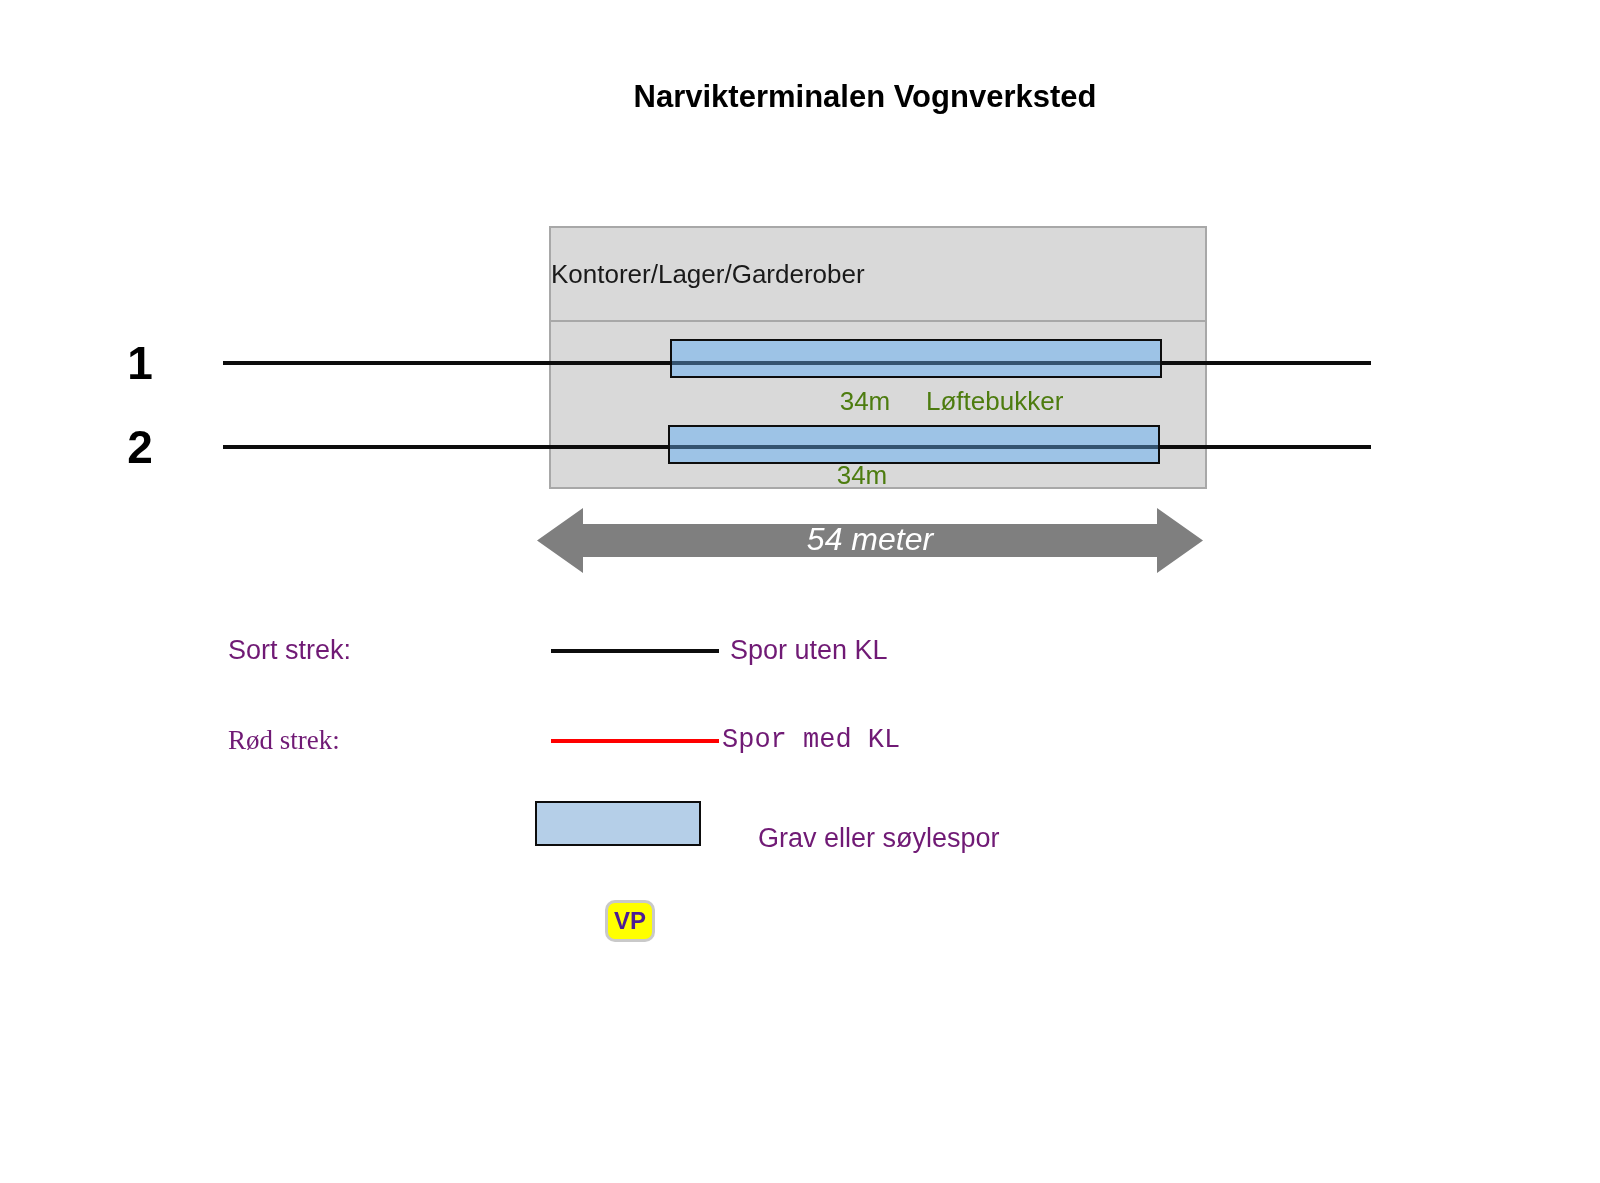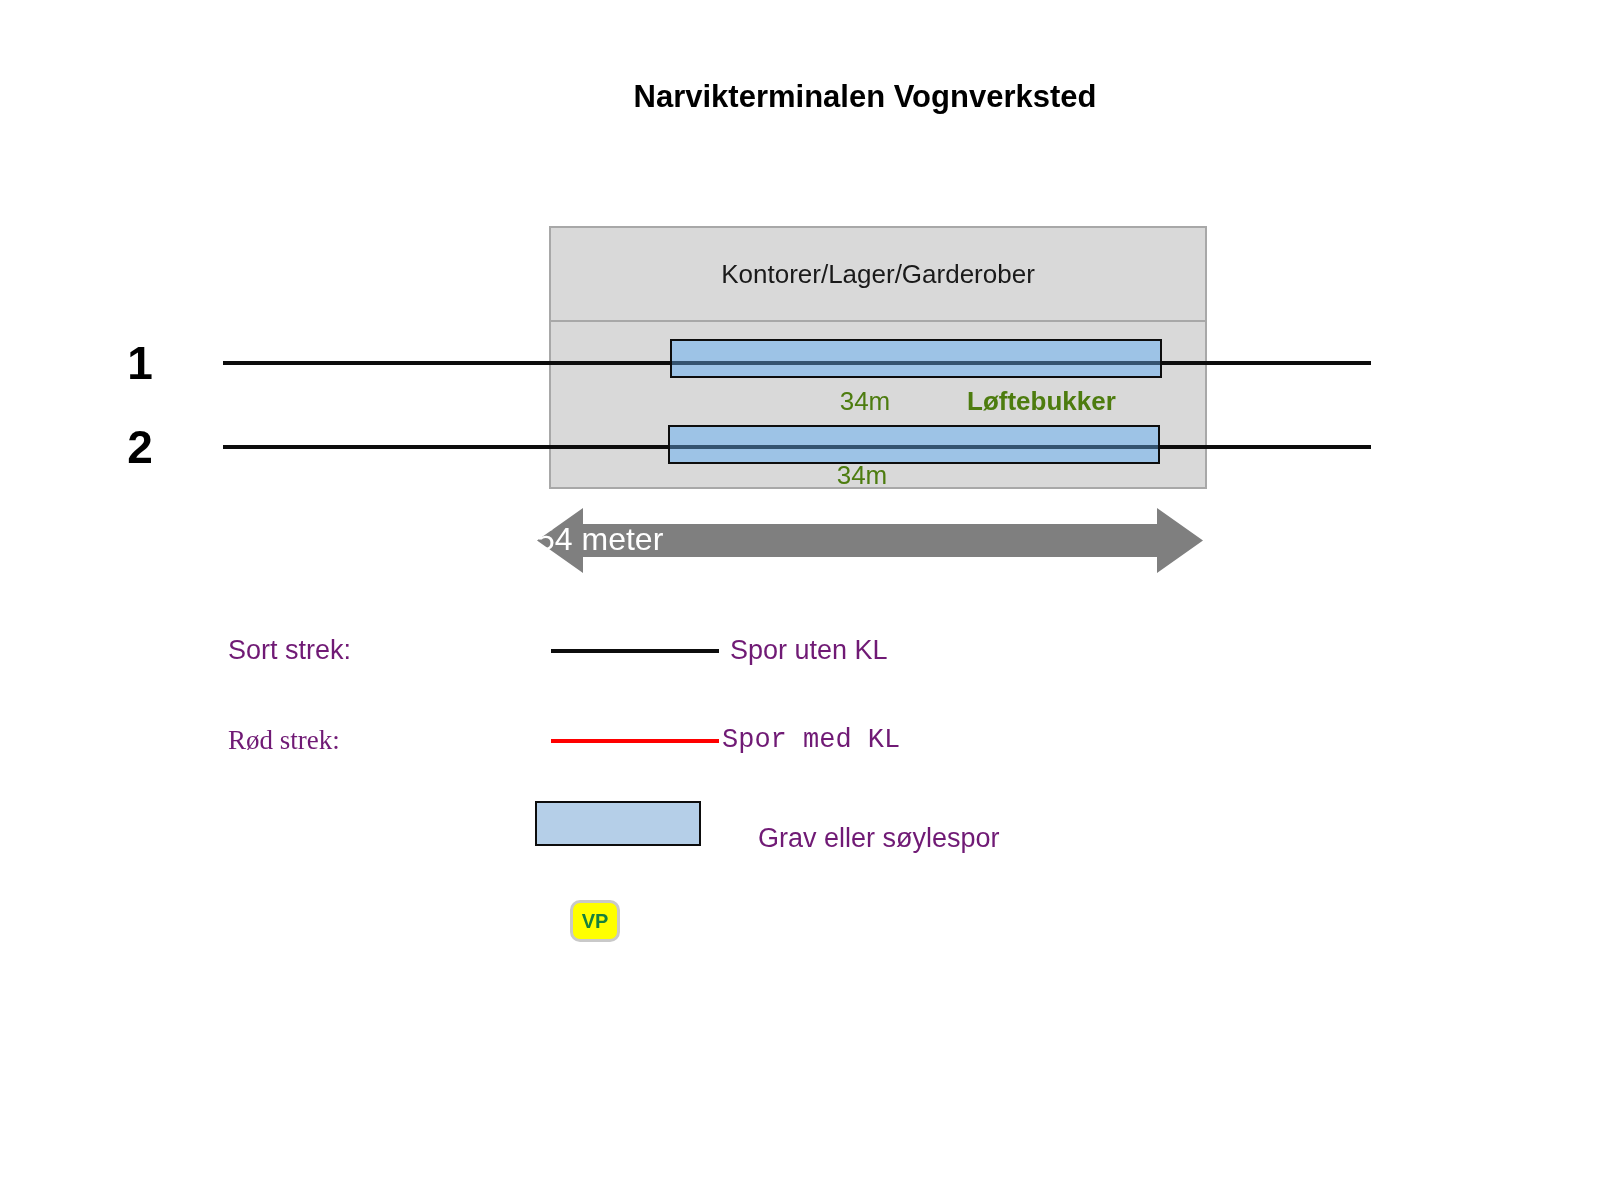--- a/index.html
+++ b/index.html
@@ -22,21 +22,21 @@
 
   .building{
     left:549px;top:226px;width:658px;height:263px;
     background:#D9D9D9;
     border:2px solid #A8A8A8;
     box-sizing:border-box;
   }
   .building-office{
     height:92px;
     border-bottom:2px solid #A8A8A8;
-    display:flex;align-items:center;justify-content:center;
+    display:flex;align-items:center;
     font-size:26px;color:#1a1a1a;
   }
 
   .track-line{
     height:4px;background:#0d0d0d;
   }
   .track-number{
     width:70px;text-align:center;
     font-size:46px;font-weight:bold;line-height:50px;color:#000;
   }
@@ -50,43 +50,44 @@
   .pit-inner-line{
     position:absolute;left:0;right:0;height:4px;background:#34536F;
   }
 
   .pit-label{
     font-size:26px;color:#4d7c0f;line-height:28px;
   }
 
   .dim-arrow-label{
     left:537px;top:521px;width:666px;
-    font-size:32px;color:#ffffff;line-height:36px;
+    text-align:center;
+    font-size:32px;color:#ffffff;line-height:36px;font-style:italic;
   }
 
   .legend-text{
     font-size:27px;color:#701a75;line-height:32px;
   }
   .legend-line{
     width:168px;height:4px;
   }
   .legend-line.black{background:#0d0d0d;}
   .legend-line.red{background:#FF0000;}
   .legend-pit-swatch{
     box-sizing:border-box;
     left:535px;top:801px;width:166px;height:45px;
     background:#B5CFE8;border:2px solid #0d0d0d;
   }
   .vp-badge{
     box-sizing:border-box;
-    left:570px;top:900px;width:50px;height:42px;
+    left:605px;top:900px;width:50px;height:42px;
     background:#FFFF00;
     border:3px solid #C9C9C9;border-radius:10px;
     display:flex;align-items:center;justify-content:center;
-    font-size:20px;font-weight:bold;color:#15803d;
+    font-size:24px;font-weight:bold;color:#4c1d95;
   }
 </style>
 </head>
 <body>
 
 <div class="canvas">
 
   <div class="abs page-title">Narvikterminalen Vognverksted</div>
 
   <div class="abs building">
@@ -102,21 +103,21 @@
   <div class="abs track-number" style="left:105px;top:422px;">2</div>
 
   <div class="abs pit" style="left:670px;top:339px;">
     <div class="pit-inner-line" style="top:20px;"></div>
   </div>
   <div class="abs pit" style="left:668px;top:425px;">
     <div class="pit-inner-line" style="top:18px;"></div>
   </div>
 
   <div class="abs pit-label" style="left:828px;top:387px;width:74px;text-align:center;">34m</div>
-  <div class="abs pit-label" style="left:967px;top:387px;font-weight:bold;">Løftebukker</div>
+  <div class="abs pit-label" style="left:926px;top:387px;">Løftebukker</div>
   <div class="abs pit-label" style="left:825px;top:461px;width:74px;text-align:center;">34m</div>
 
   <svg class="abs" style="left:537px;top:507px;" width="666" height="67" viewBox="0 0 666 67">
     <polygon points="0,33.5 46,1 46,17 620,17 620,1 666,33.5 620,66 620,50 46,50 46,66" fill="#7F7F7F"></polygon>
   </svg>
   <div class="abs dim-arrow-label">54 meter</div>
 
   <div class="abs legend-text" style="left:228px;top:634px;">Sort strek:</div>
   <div class="abs legend-line black" style="left:551px;top:649px;"></div>
   <div class="abs legend-text" style="left:722px;top:634px;margin-left:8px;">Spor uten KL</div>

